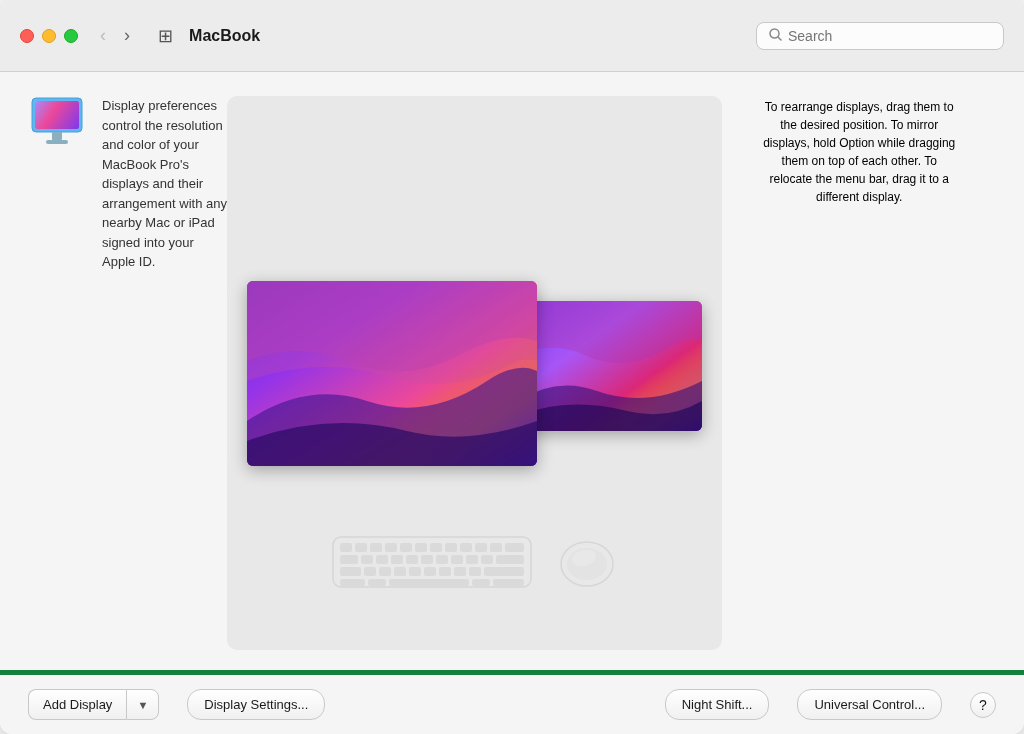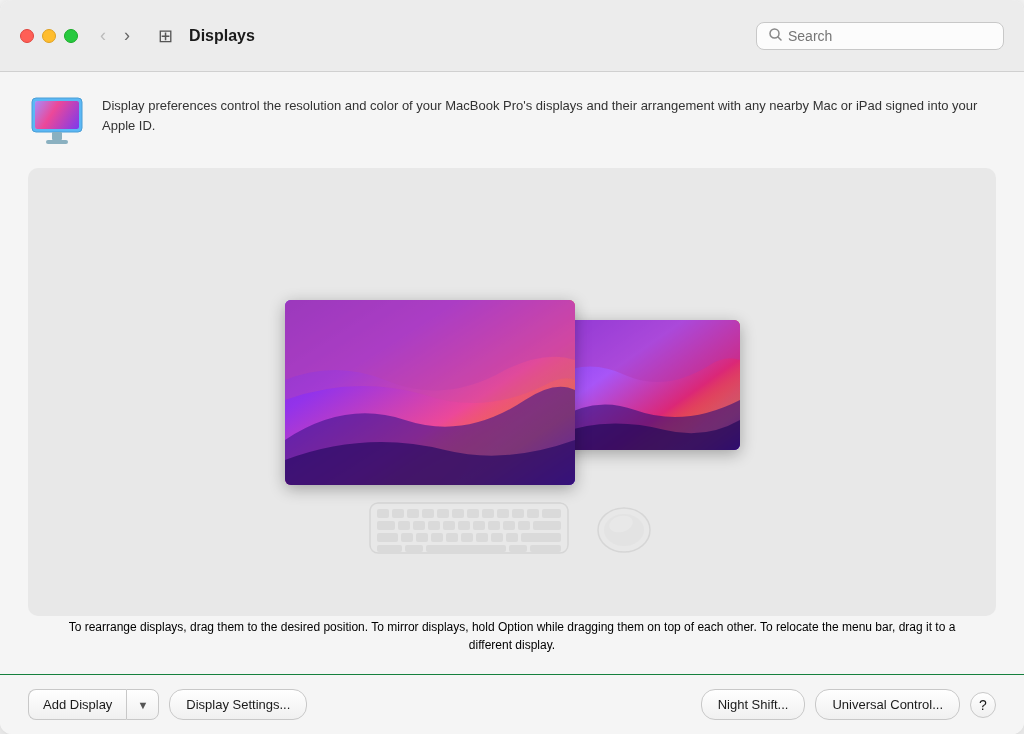--- a/index.html
+++ b/index.html
@@ -111,21 +111,21 @@
       outline: none;
       font-size: 14px;
       color: #999;
       width: 100%;
     }
 
     
     .content {
       flex: 1;
       display: flex;
-      flex-direction: column;
+      flex-direction: row;
       padding: 24px 28px 20px 28px;
       overflow: hidden;
     }
 
     
     .description-row {
       display: flex;
       align-items: flex-start;
       gap: 16px;
       margin-bottom: 20px;
@@ -238,22 +238,22 @@
       line-height: 1.5;
       padding: 0 40px;
     }
 
     
     .bottom-bar {
       display: flex;
       align-items: center;
       padding: 14px 28px;
       background: #f5f5f5;
-      border-top: 1px solid #15803d;
-      gap: 10px;
+      border-top: 5px solid #15803d;
+      gap: 28px;
       flex-shrink: 0;
     }
 
     .btn {
       padding: 7px 16px;
       border-radius: 14px;
       font-size: 13px;
       cursor: pointer;
       border: 1px solid #c8c8c8;
       background: linear-gradient(to bottom, #ffffff, #f0f0f0);
@@ -310,21 +310,21 @@
       <div class="traffic-light maximize"></div>
     </div>
 
     <div class="nav-buttons">
       <button class="nav-btn disabled">‹</button>
       <button class="nav-btn">›</button>
     </div>
 
     <button class="grid-icon-btn">⊞</button>
 
-    <span class="window-title">Displays</span>
+    <span class="window-title">MacBook</span>
 
     <div class="search-box">
       <span class="search-icon-svg">
         <svg width="13" height="13" viewBox="0 0 13 13" fill="none">
           <circle cx="5.5" cy="5.5" r="4.5" stroke="#888" stroke-width="1.5"></circle>
           <line x1="9" y1="9" x2="12" y2="12" stroke="#888" stroke-width="1.5" stroke-linecap="round"></line>
         </svg>
       </span>
       <input class="search-input" type="text" placeholder="Search" style="">
     </div>

